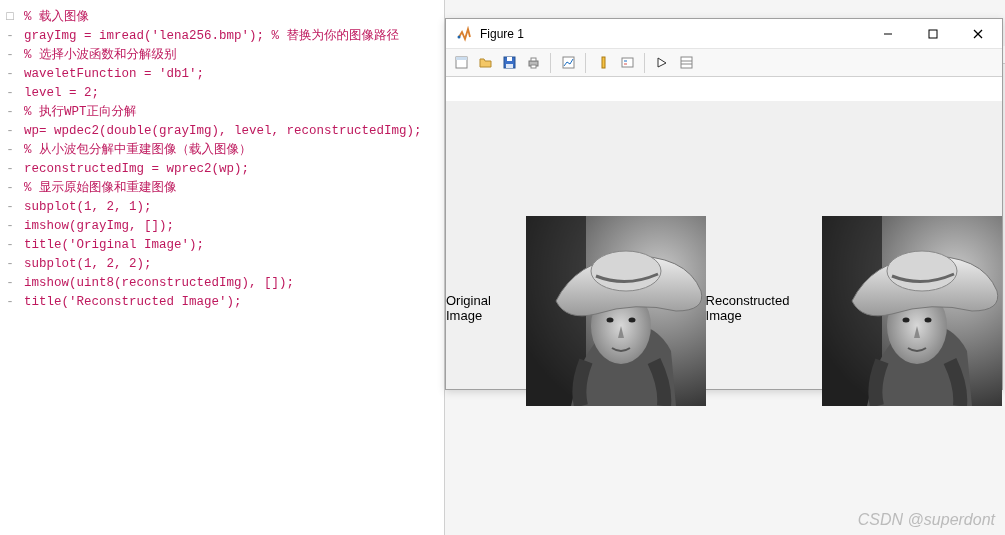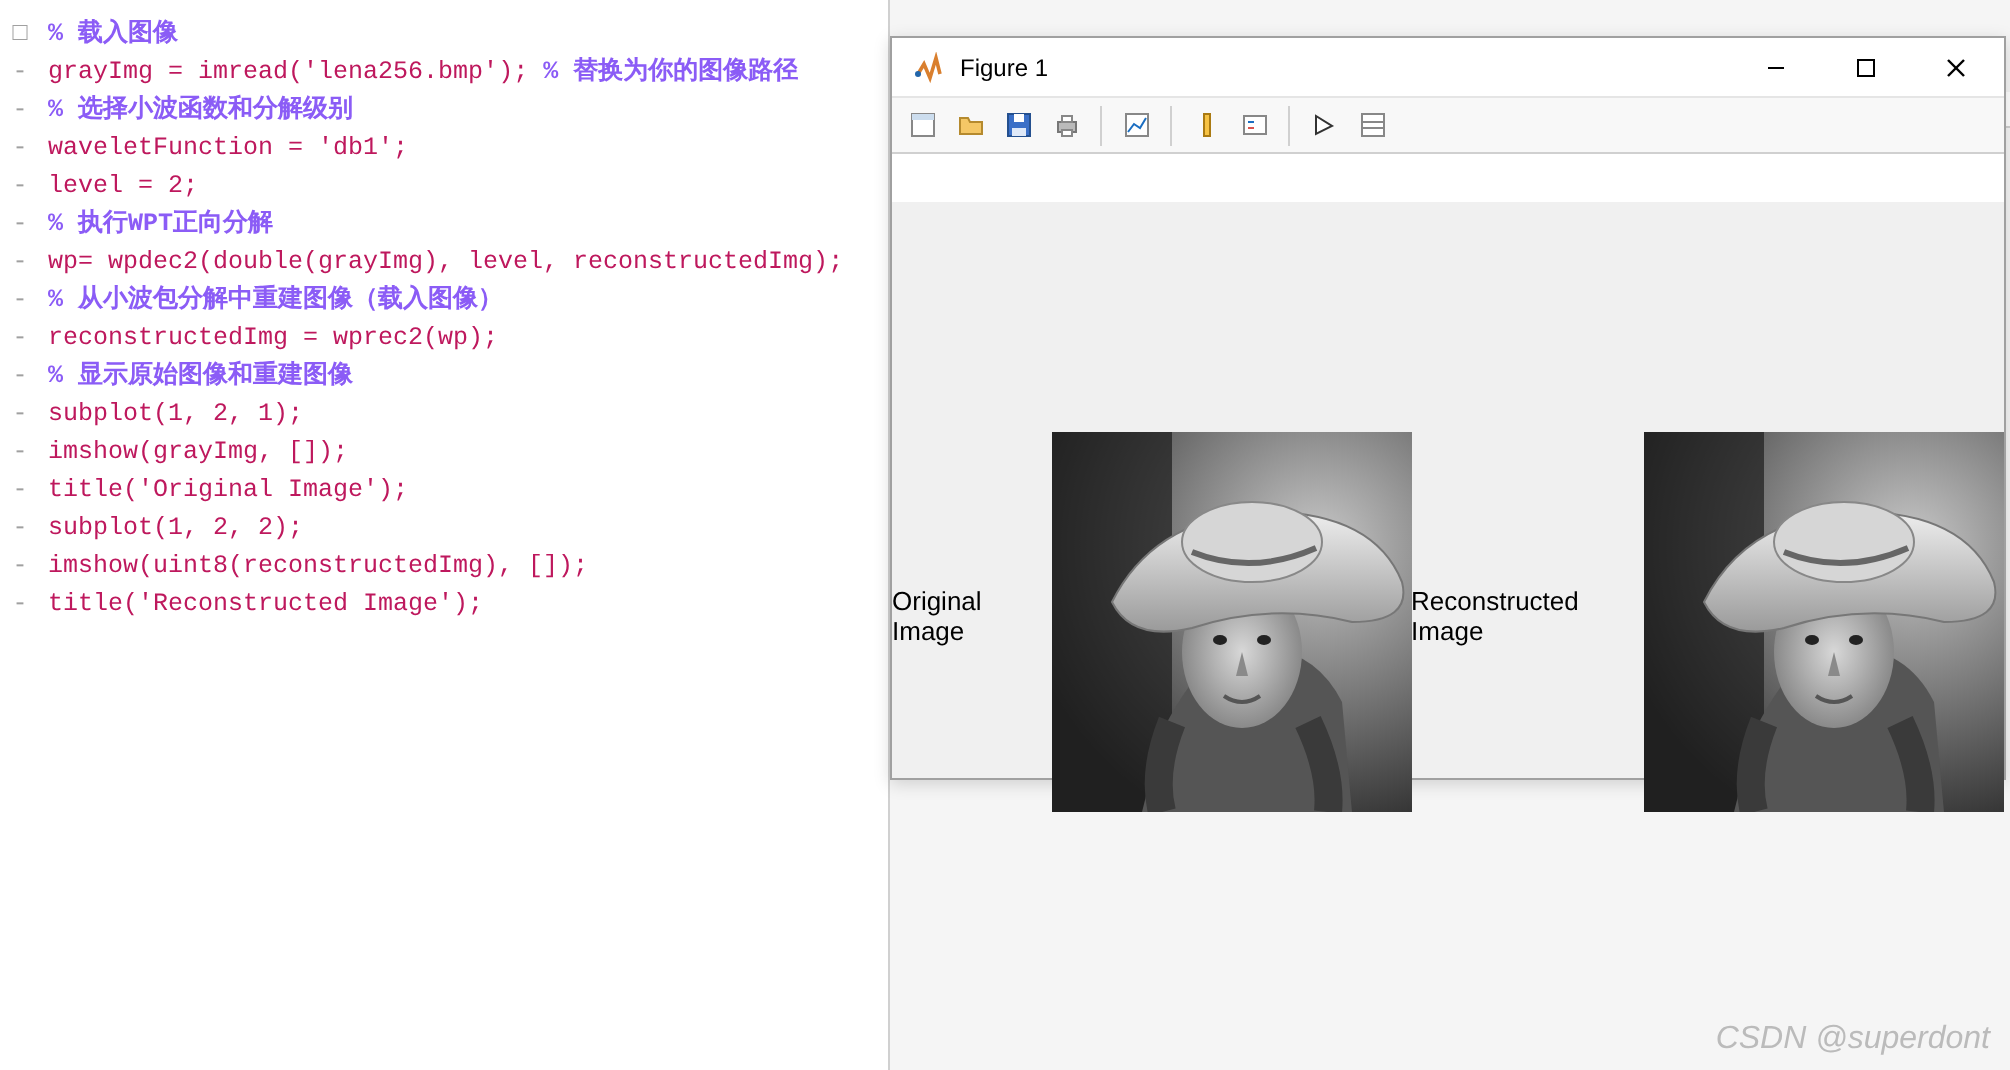--- a/index.html
+++ b/index.html
@@ -29,21 +29,21 @@
   white-space: pre;
   padding-left: 4px;
 }
 .gutter {
   width: 12px;
   color: #a0a0a0;
   text-align: center;
   flex-shrink: 0;
 }
 .code-content { flex: 1; padding-left: 8px; white-space: pre; }
-.comment { color: #8b5cf6; font-weight: bold; }
+.comment { color: #be185d; }
 .string { color: #be185d; }
 .black { color: #be185d; }
 .figure-window {
   position: absolute;
   left: 445px; top: 18px;
   width: 558px; height: 372px;
   background: #ffffff;
   border: 1px solid #a0a0a0;
   box-shadow: 0 2px 8px rgba(0,0,0,0.15);
 }

